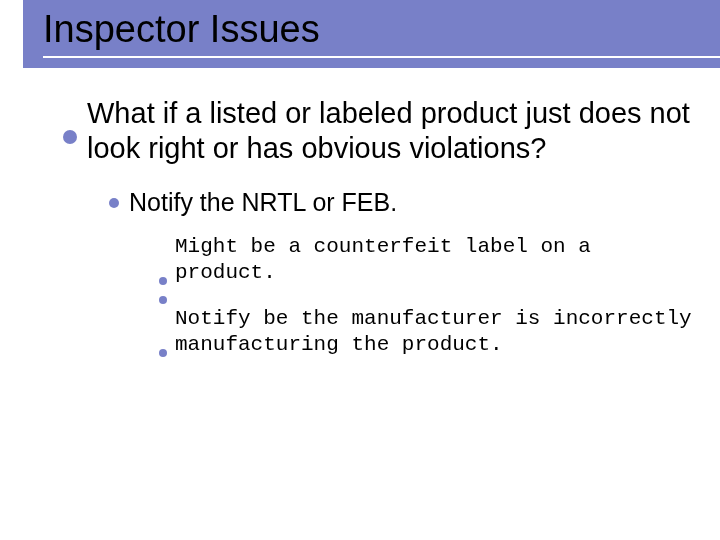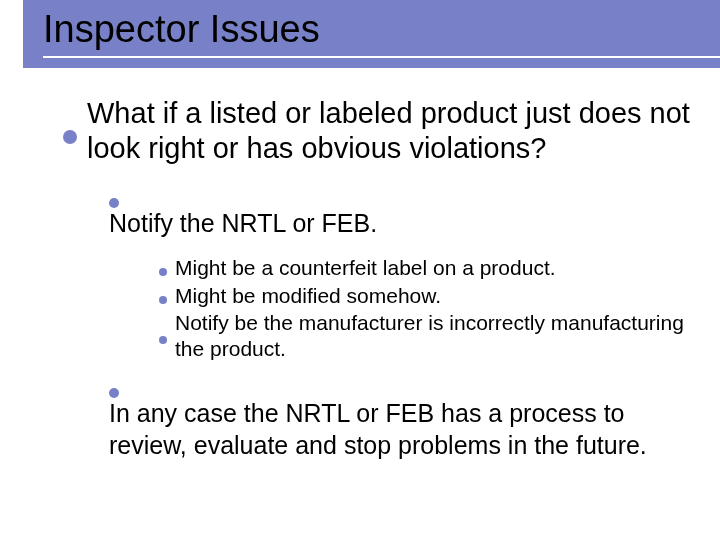--- a/index.html
+++ b/index.html
@@ -66,37 +66,37 @@
   }
   .lvl1 .text {
     font-size: 29px;
     line-height: 1.22;
   }
   .lvl2 {
     display: flex;
     align-items: flex-start;
     margin-left: 46px;
     margin-bottom: 10px;
-    flex-direction: column;
   }
   .lvl2 .bullet {
     width: 10px;
     height: 10px;
     margin-top: 11px;
     margin-right: 10px;
   }
   .lvl2 .text {
     font-size: 25px;
     line-height: 1.25;
   }
   .lvl3 {
     display: flex;
-    align-items: center;
+    align-items: flex-end;
     margin-left: 96px;
     margin-bottom: 2px;
+    font-family: Liberation Mono, monospace;
   }
   .lvl3 .bullet {
     width: 8px;
     height: 8px;
     margin-top: 9px;
     margin-right: 8px;
   }
   .lvl3 .text {
     font-size: 21px;
     line-height: 1.22;
@@ -127,28 +127,23 @@
     </div>
 
     <div class="gap-sm"></div>
 
     <div class="lvl3">
       <span class="bullet"></span>
       <span class="text">Might be a counterfeit label on a product.</span>
     </div>
     <div class="lvl3">
       <span class="bullet"></span>
-      <span class="text">Might be modified somehow.</span>
     </div>
     <div class="lvl3">
       <span class="bullet"></span>
       <span class="text">Notify be the manufacturer is incorrectly manufacturing the product.</span>
     </div>
 
     <div class="gap-md"></div>
 
-    <div class="lvl2">
-      <span class="bullet"></span>
-      <span class="text">In any case the NRTL or FEB has a process to review, evaluate and stop problems in the future.</span>
-    </div>
 
   </div>
 </div>
 
 </body></html>

